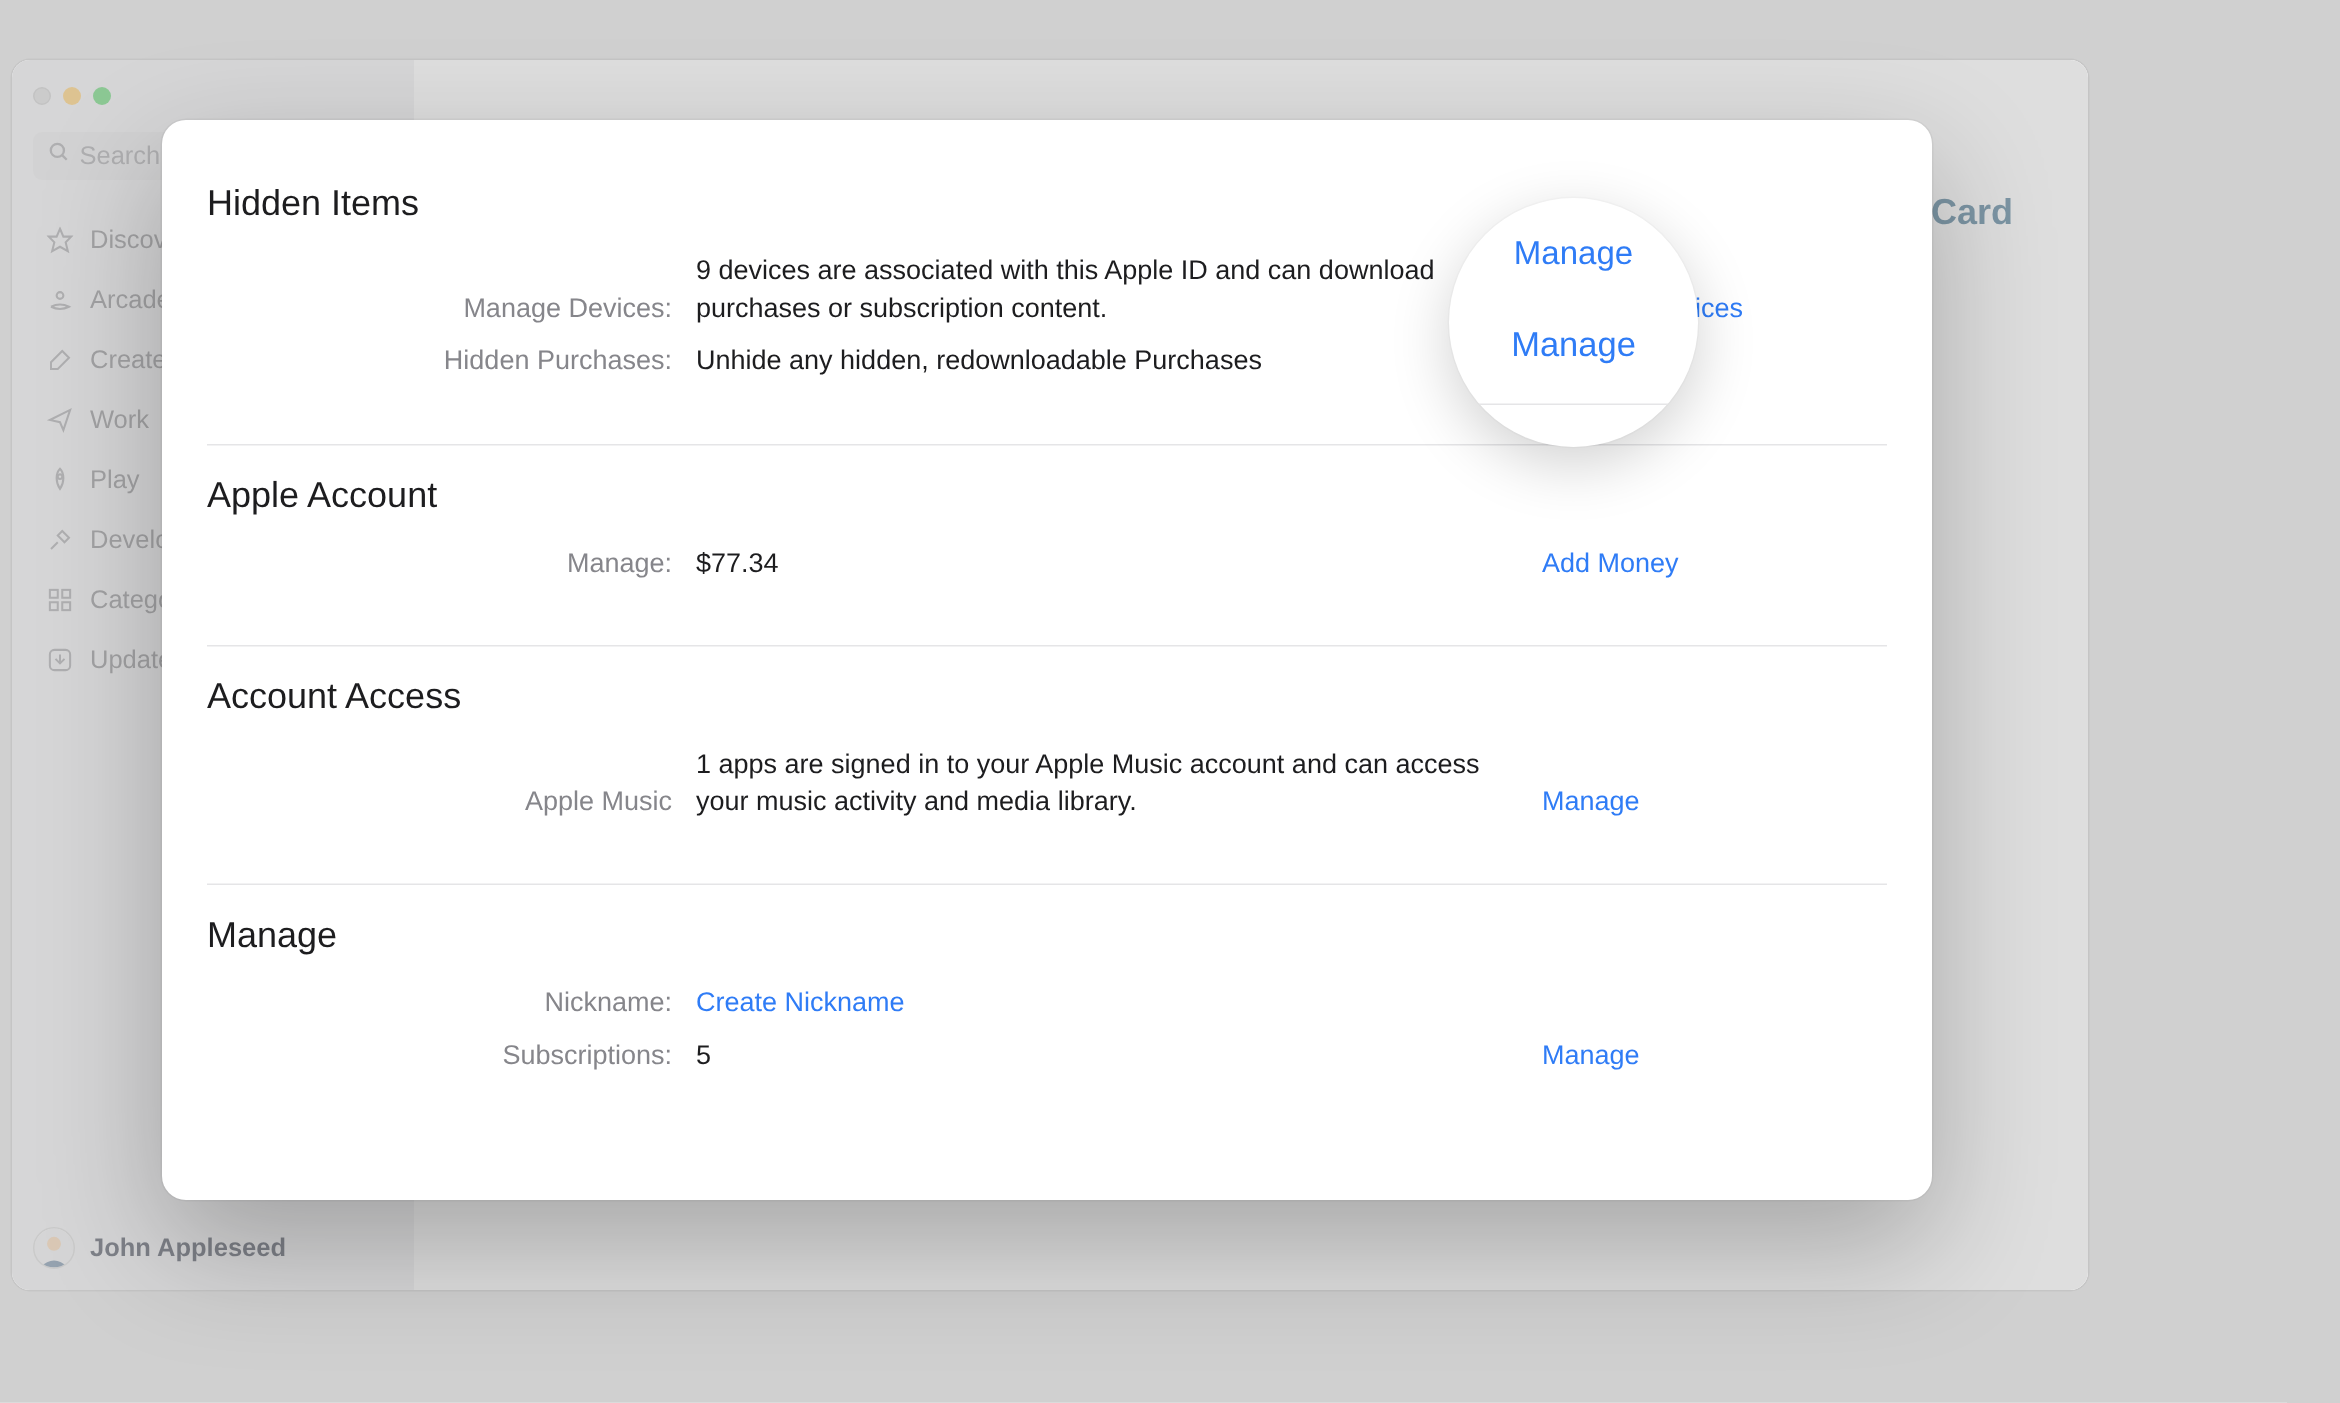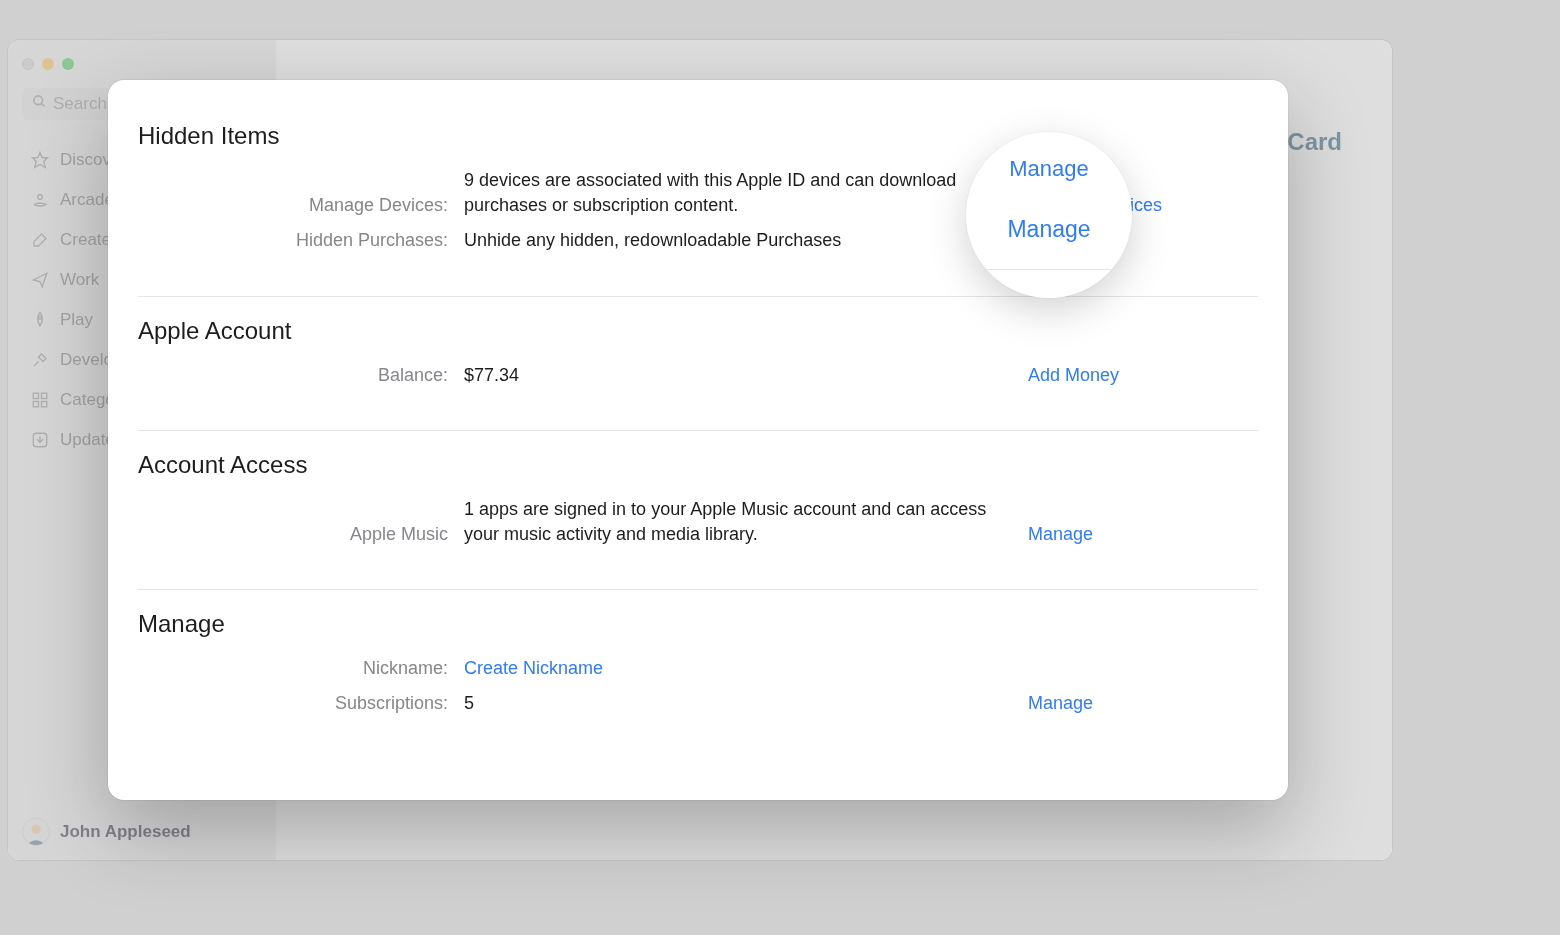--- a/index.html
+++ b/index.html
@@ -384,21 +384,21 @@
         <div class="row-value">Unhide any hidden, redownloadable Purchases</div>
         <div class="row-action"><span class="link"></span></div>
       </div>
     </div>
 
     <div class="divider"></div>
 
     <div class="section">
       <div class="section-title">Apple Account</div>
       <div class="row">
-        <div class="row-label">Balance:</div>
+        <div class="row-label">Manage:</div>
         <div class="row-value">$77.34</div>
         <div class="row-action"><span class="link">Add Money</span></div>
       </div>
     </div>
 
     <div class="divider"></div>
 
     <div class="section">
       <div class="section-title">Account Access</div>
       <div class="row">

